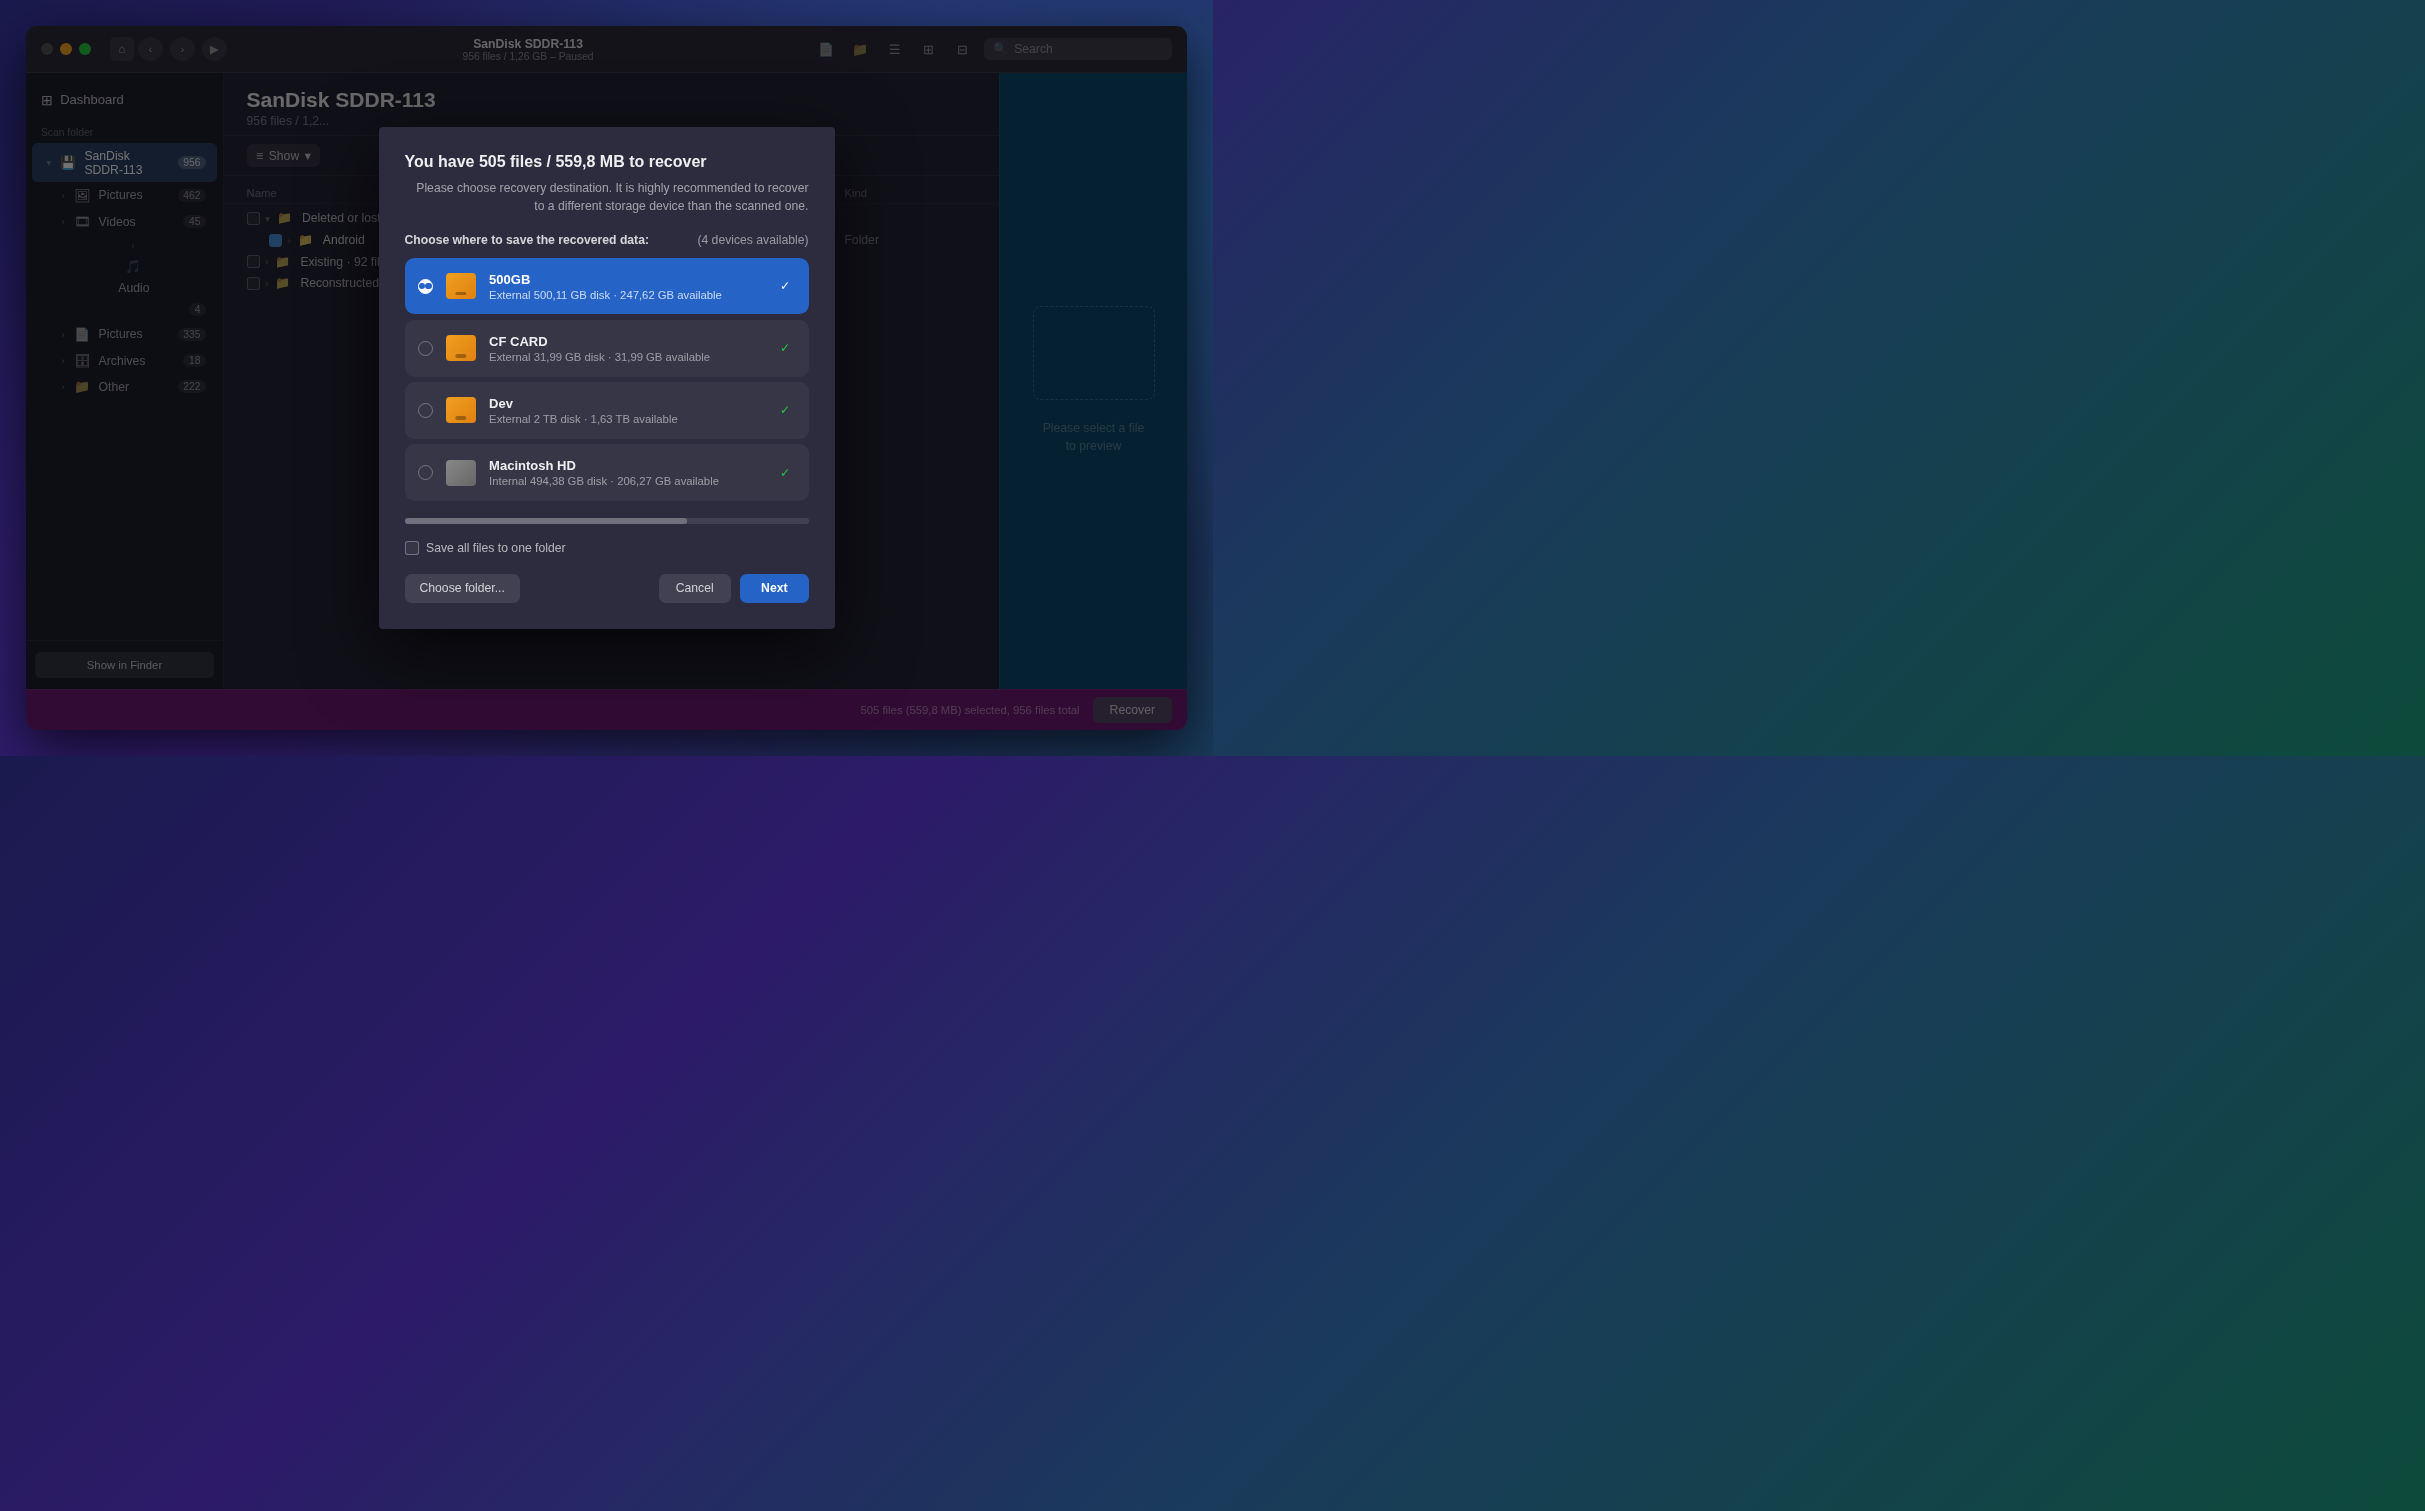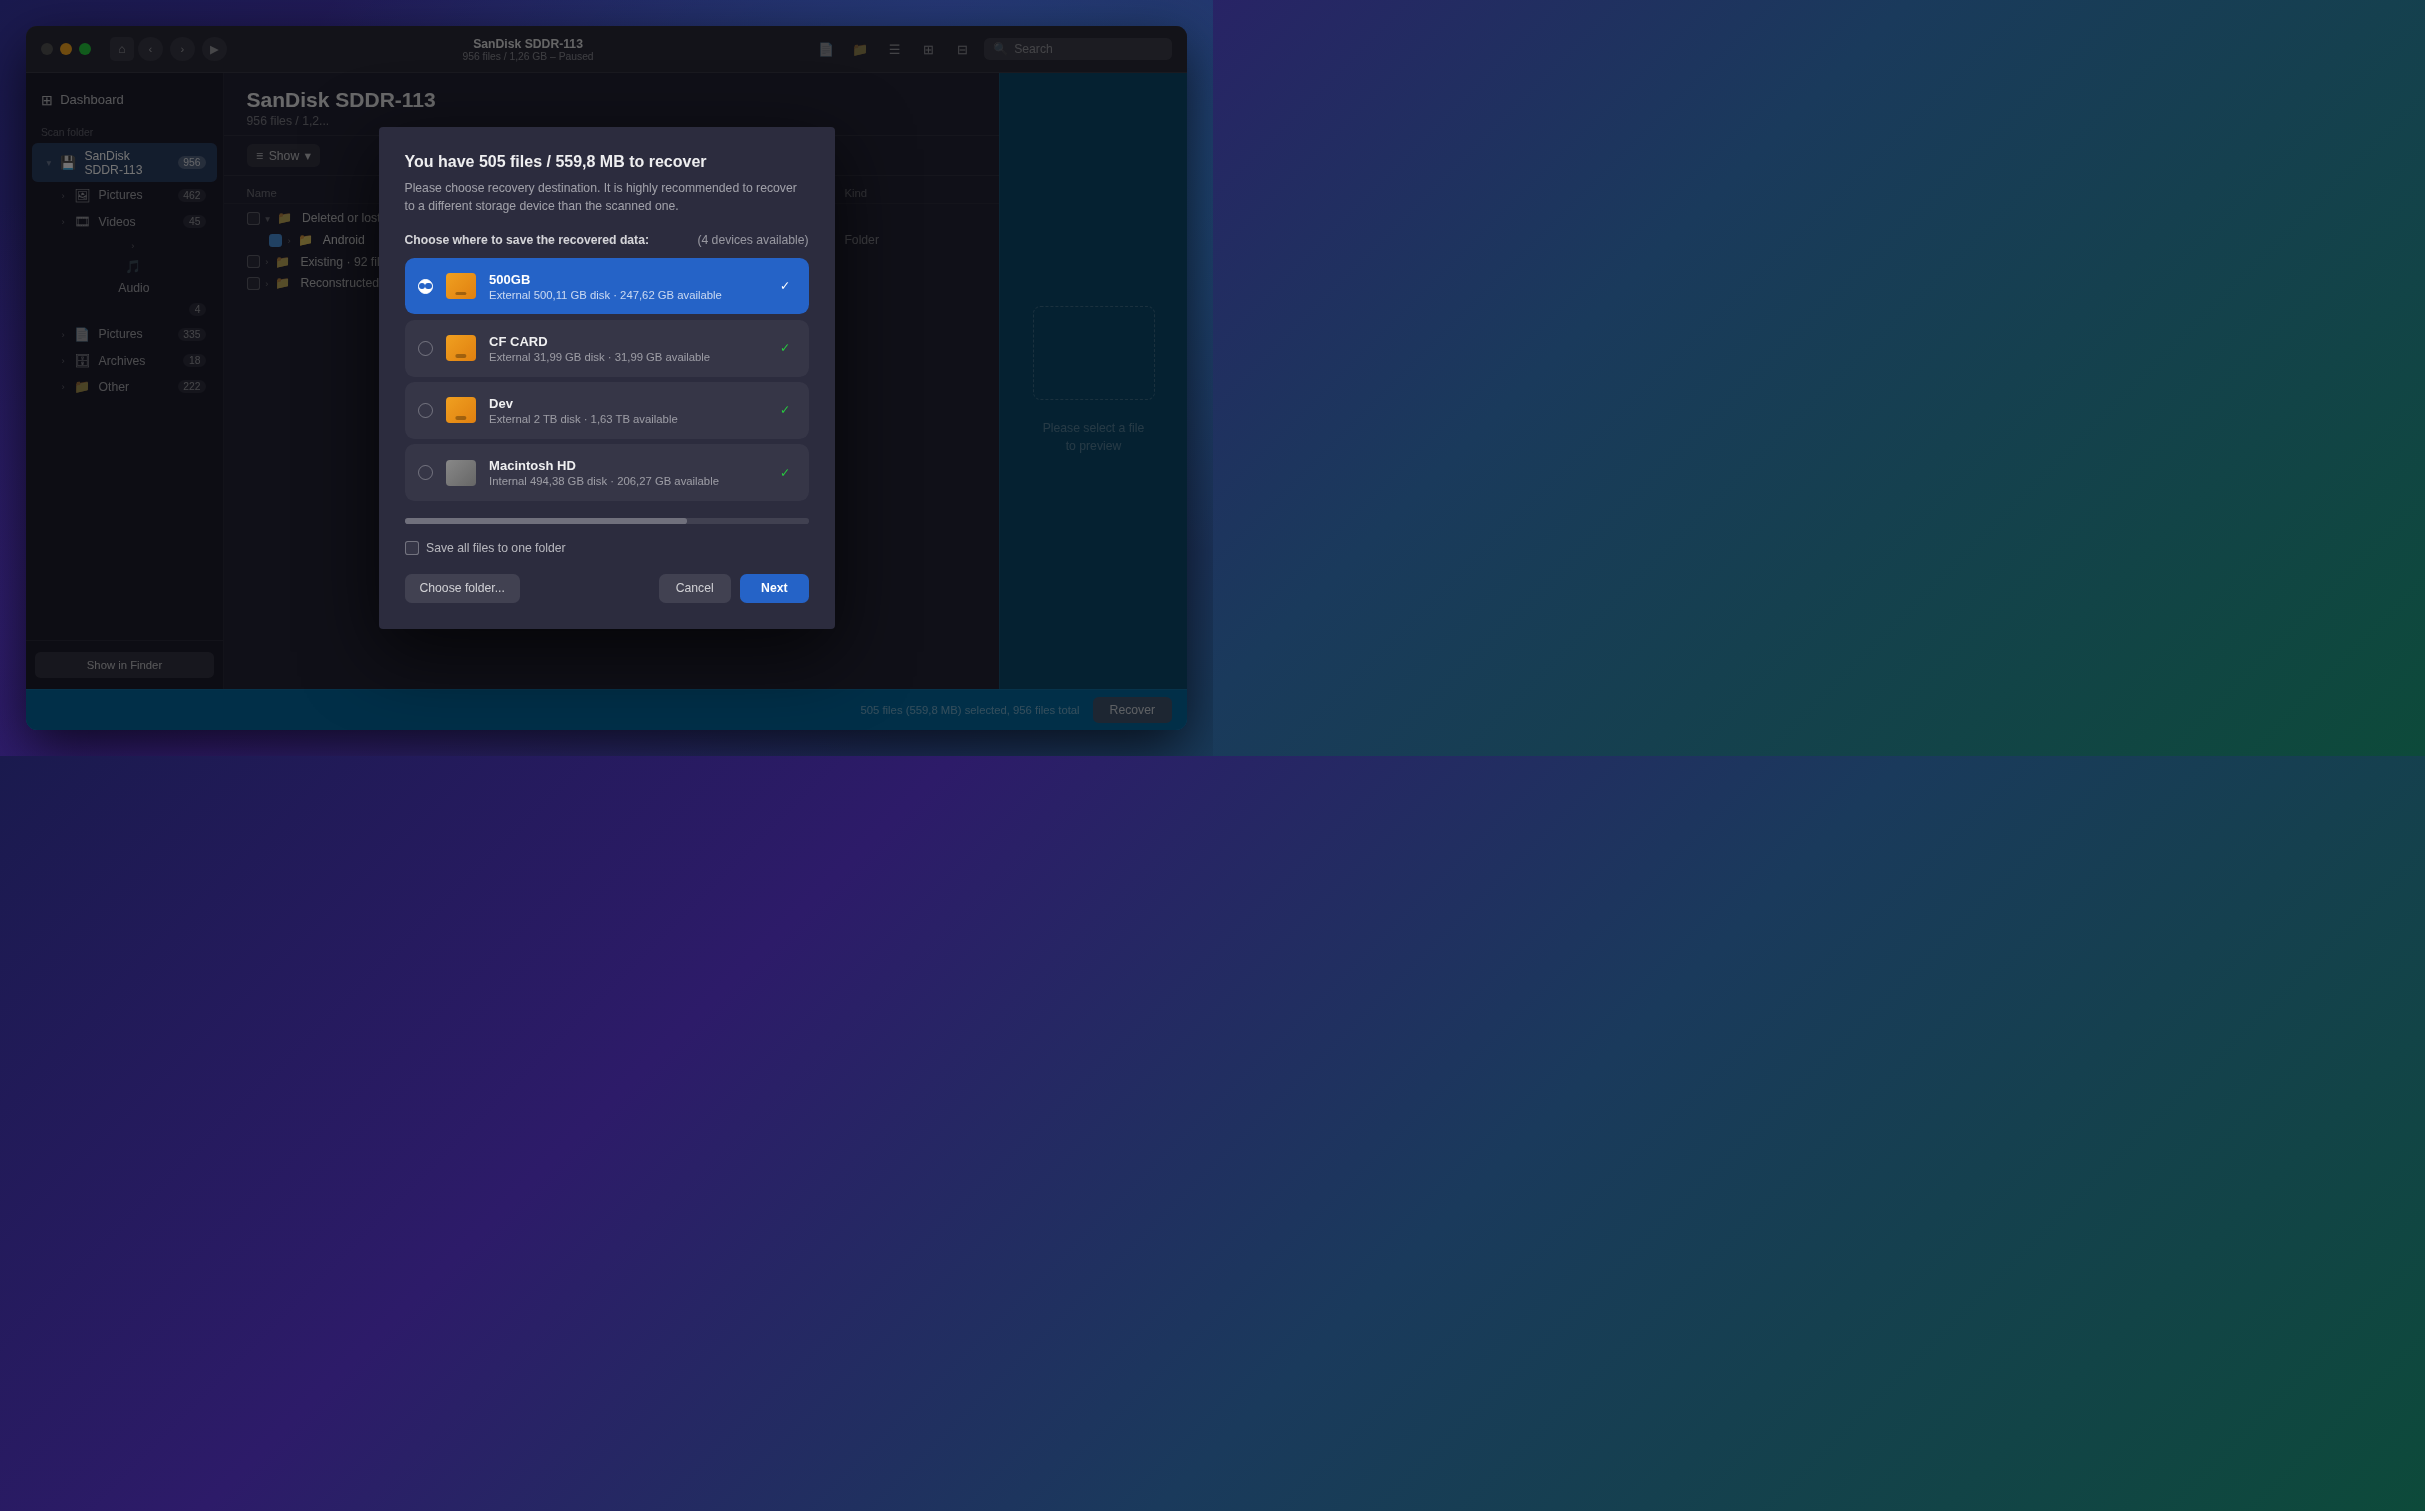--- a/index.html
+++ b/index.html
@@ -336,21 +336,21 @@
     }
 
     .file-icon { margin-right: 3.8px; }
 
     
     .status-bar {
       display: flex;
       align-items: center;
       justify-content: flex-end;
       padding: 7.5px 15px;
-      background: #0369a1;
+      background: #701a75;
       border-top: 0.9px solid rgba(255,255,255,0.06);
       gap: 13px;
     }
 
     .status-text {
       font-size: 11.3px;
       color: rgba(255,255,255,0.45);
     }
 
     .recover-btn {
@@ -415,20 +415,21 @@
       font-weight: 700;
       color: rgba(255,255,255,0.92);
       margin-bottom: 7.5px;
     }
 
     .modal-desc {
       font-size: 12.2px;
       color: rgba(255,255,255,0.55);
       line-height: 1.5;
       margin-bottom: 17px;
+      text-align: right;
     }
 
     .modal-choose-label {
       font-size: 12.2px;
       font-weight: 600;
       color: rgba(255,255,255,0.8);
       margin-bottom: 11.3px;
       display: flex;
       justify-content: space-between;
       align-items: center;

